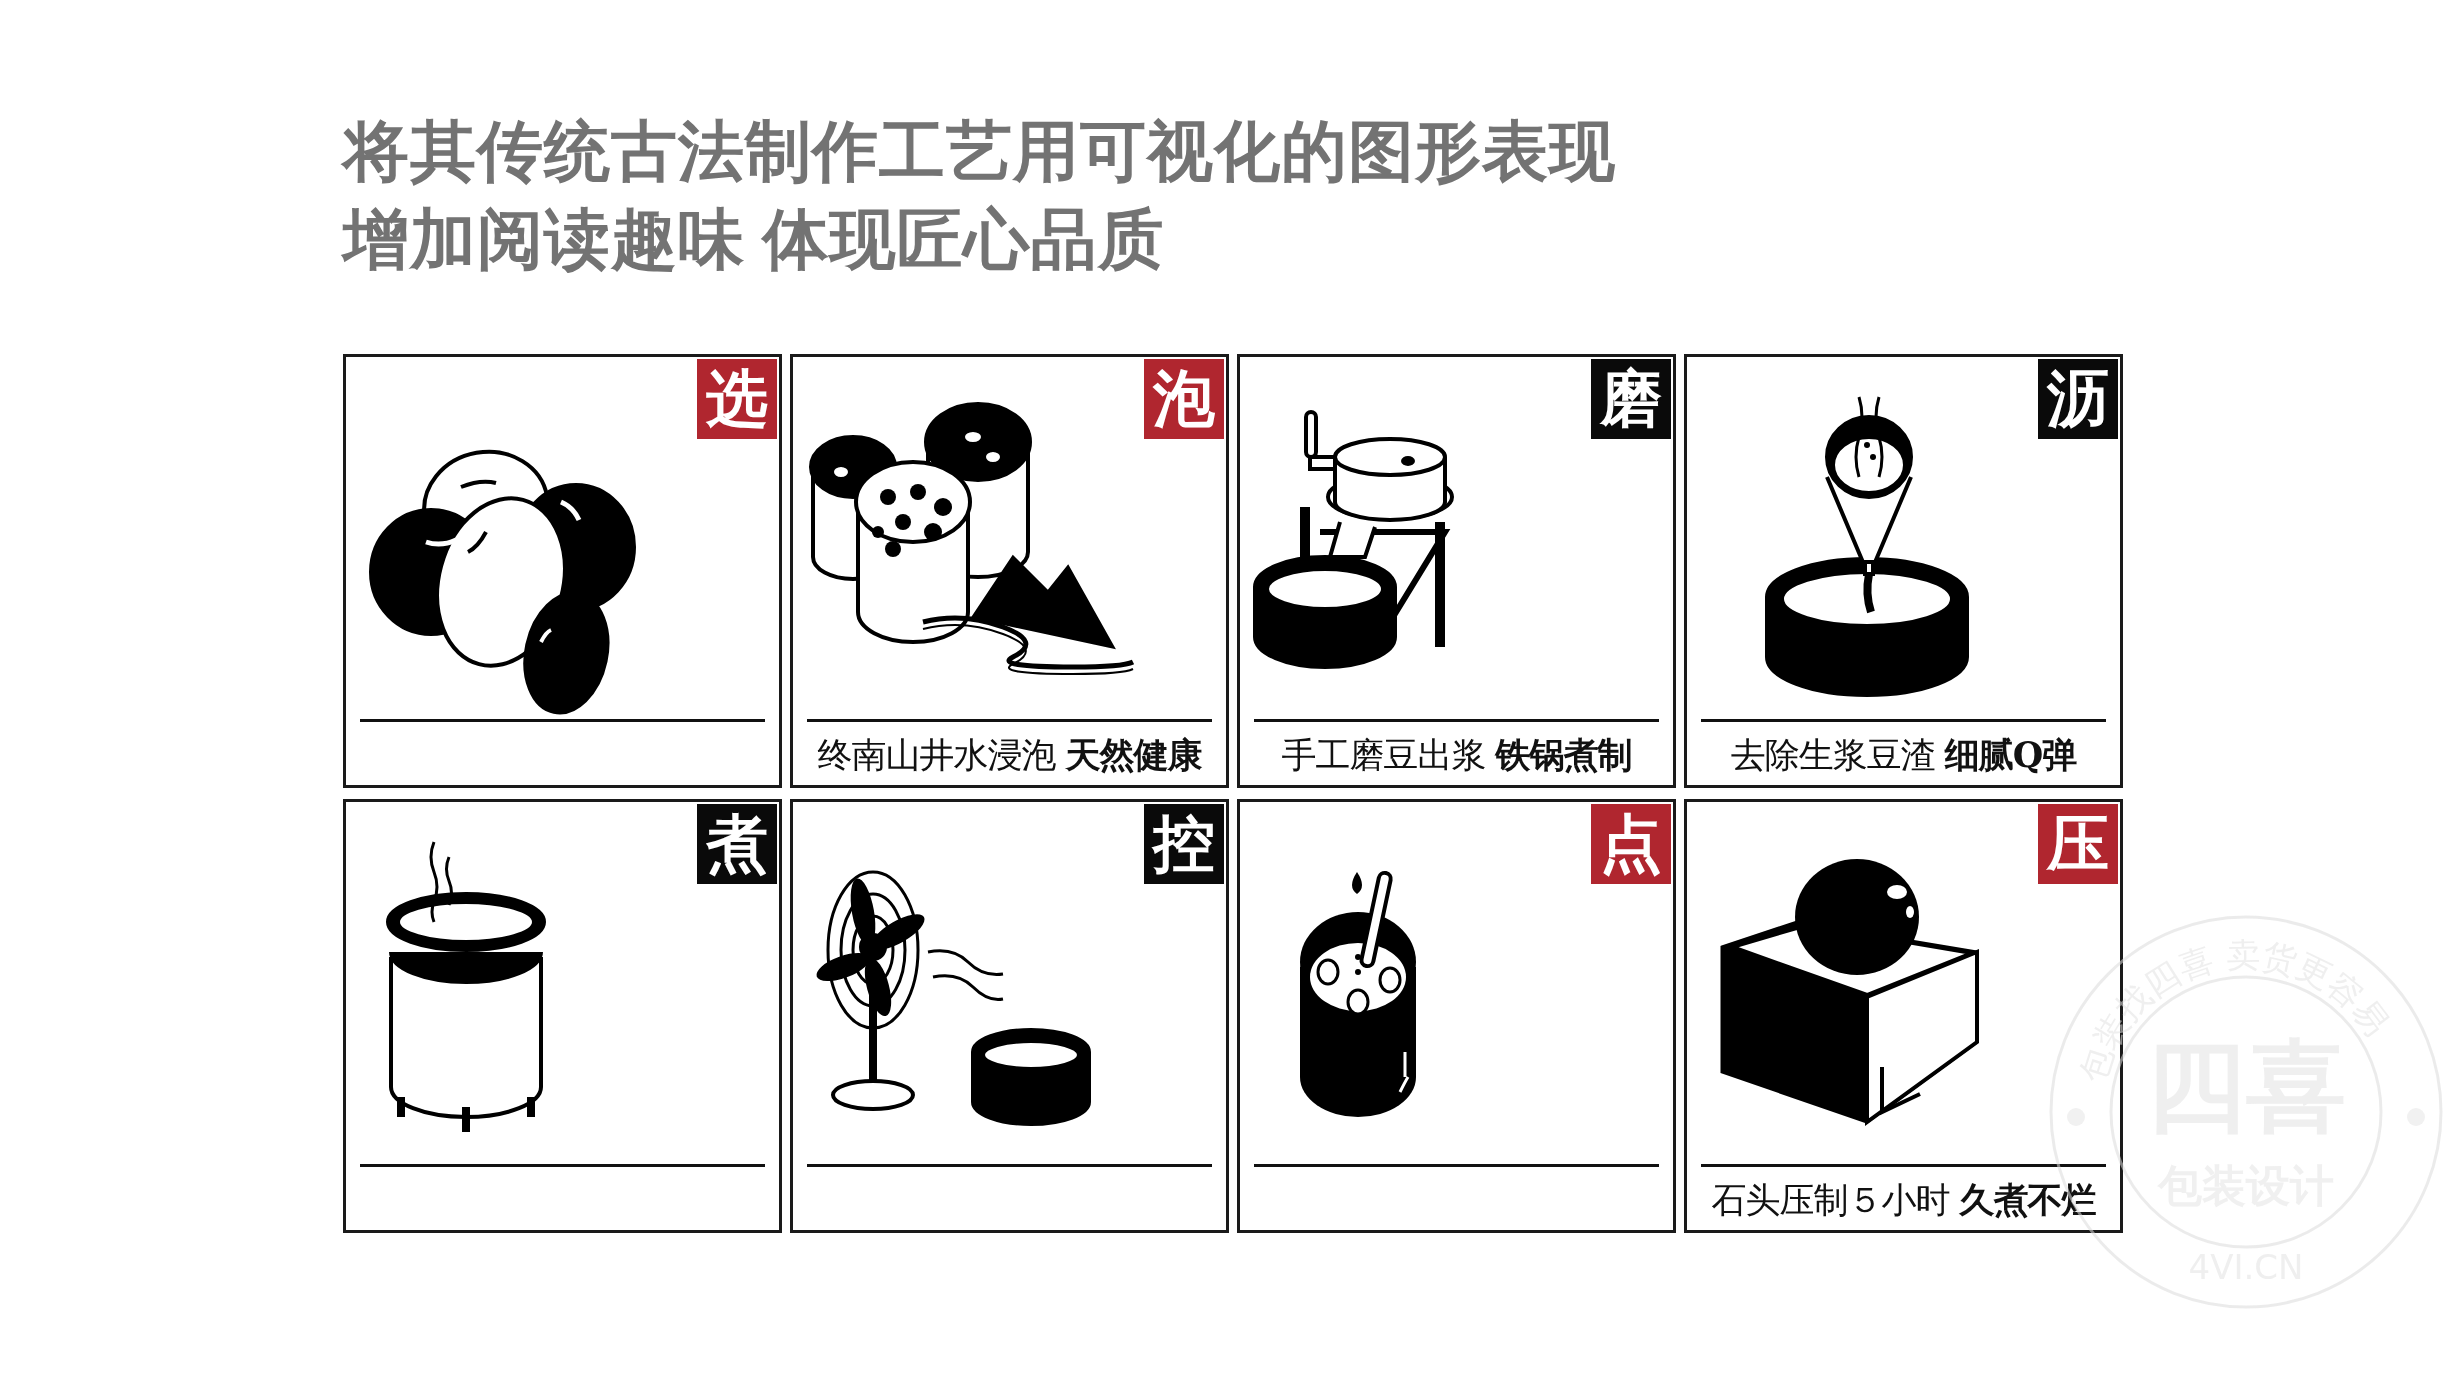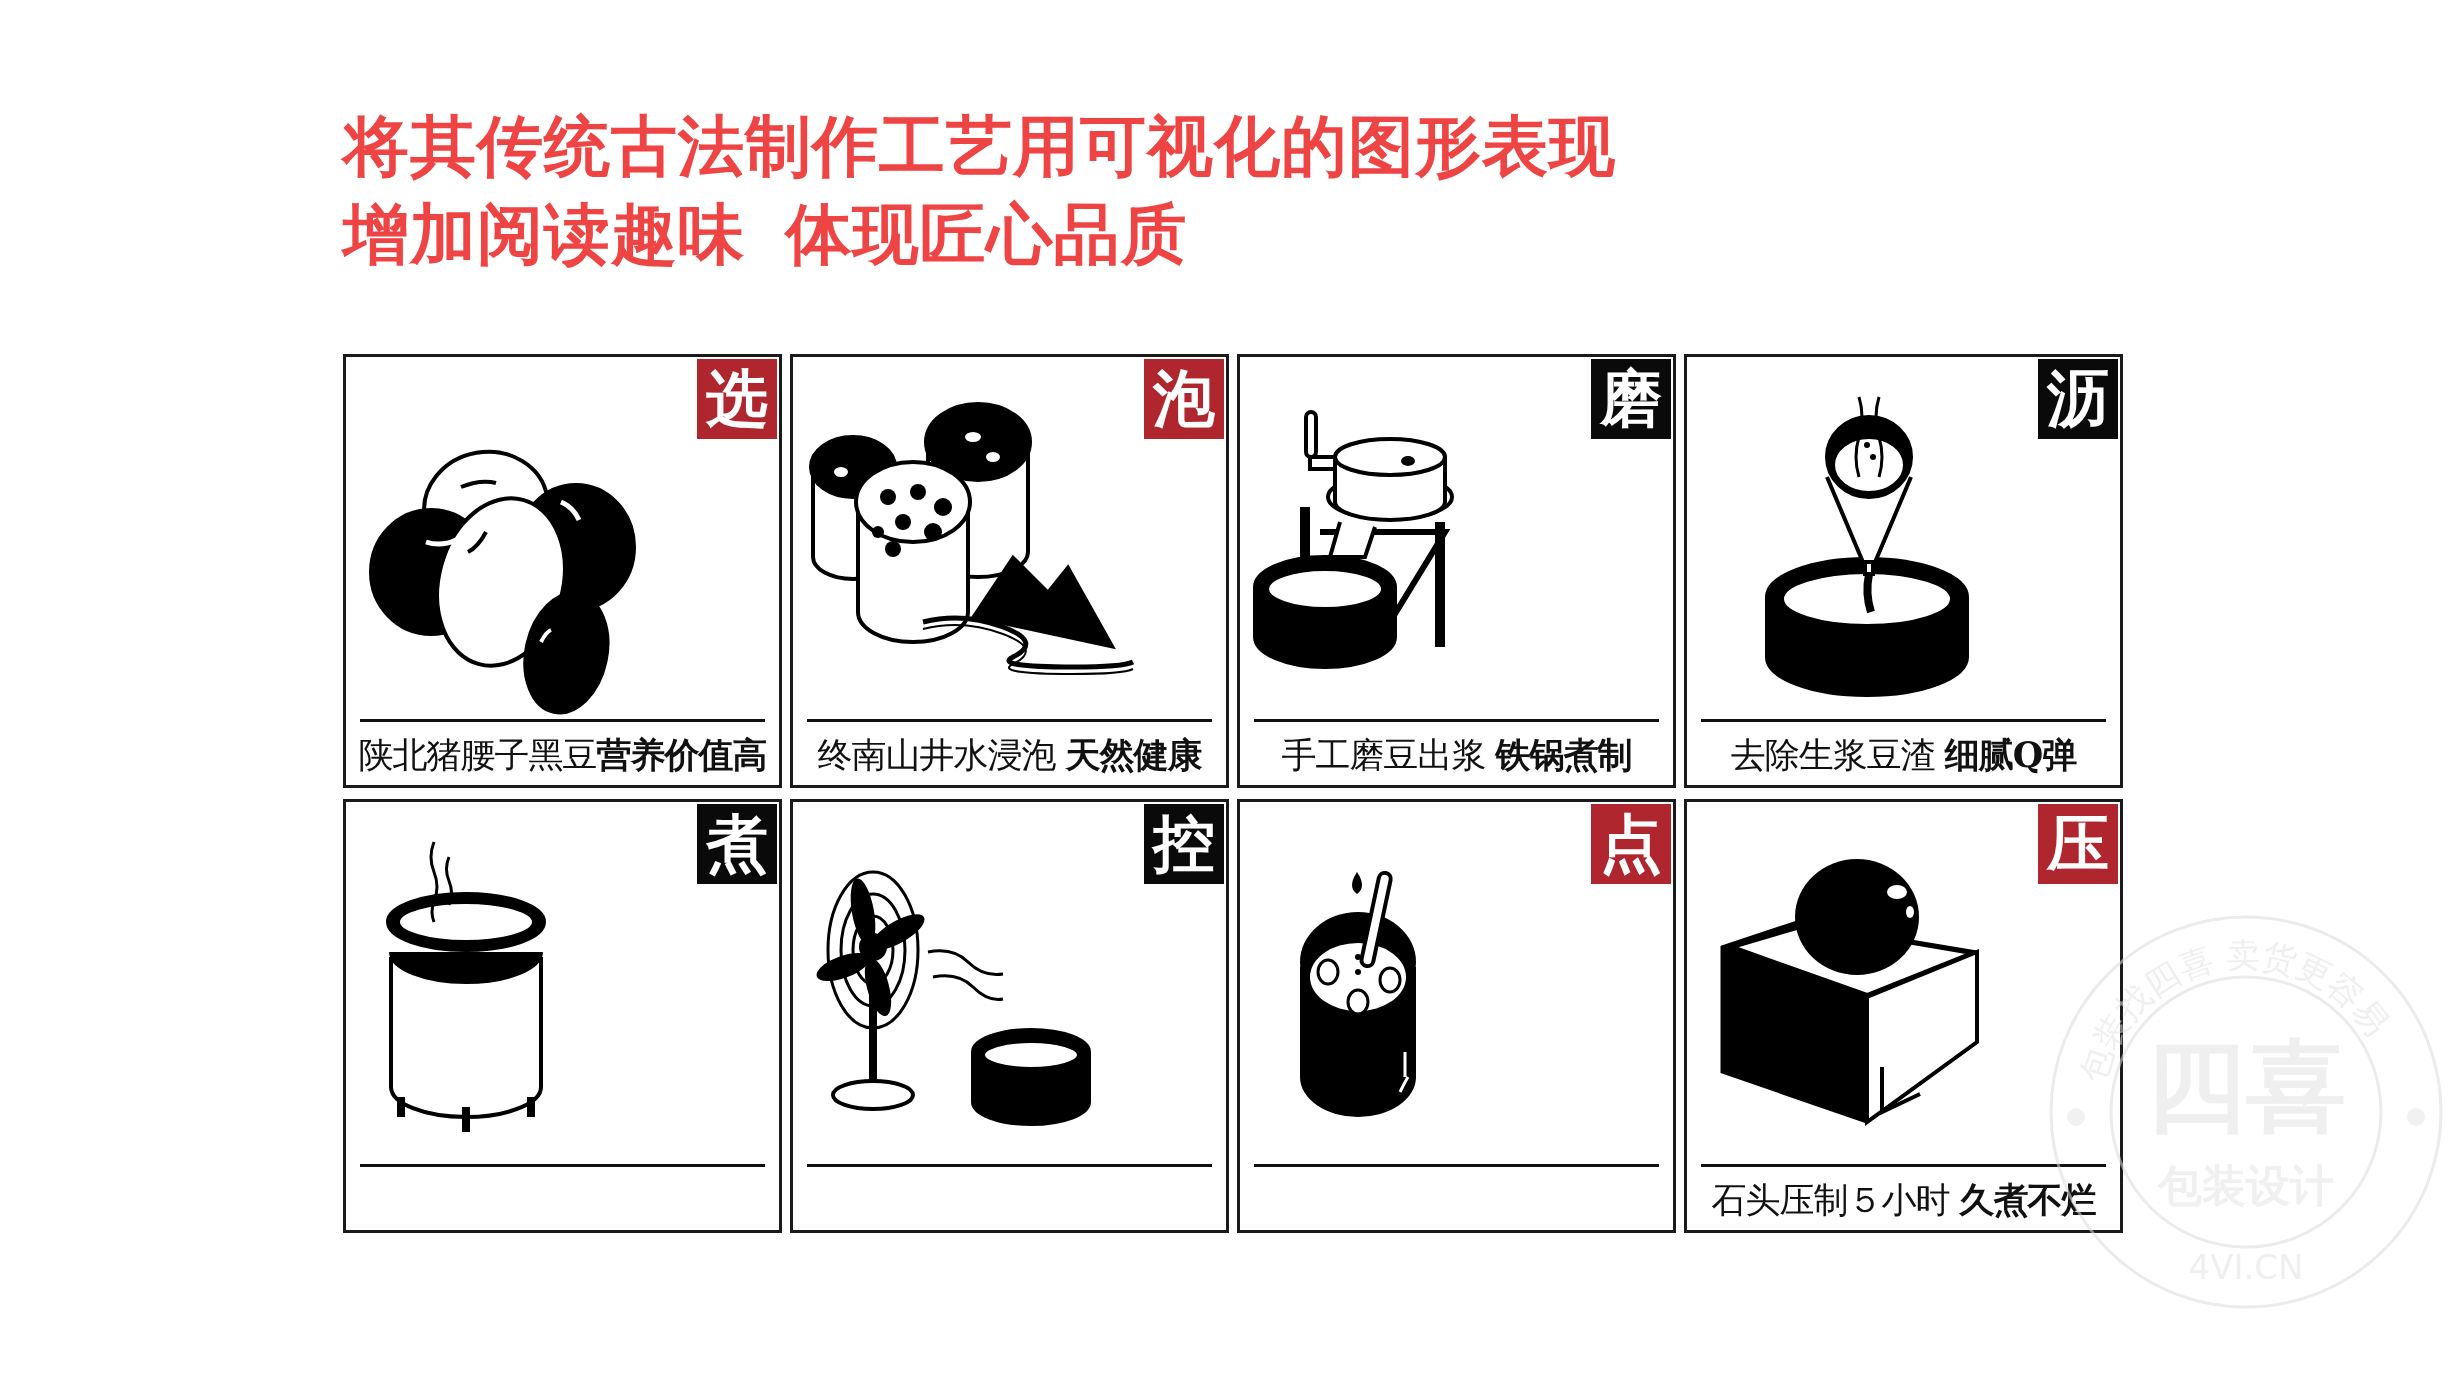--- a/index.html
+++ b/index.html
@@ -2,22 +2,22 @@
 <html><head>
 <meta charset="utf-8">
 <style>
   html, body { margin:0; padding:0; }
   body {
     width:2461px; height:1379px; background:#ffffff; position:relative; overflow:hidden;
     font-family: "DejaVu Serif", "Liberation Serif", serif; color:#111;
   }
   .title {
     position:absolute; left:343px; top:108px;
-    font-size:66px; line-height:88px; font-weight:bold; letter-spacing:1px; color:#ef4444;
-    font-family: Liberation Mono, monospace;
+    font-size:66px; line-height:88px; font-weight:bold; letter-spacing:1px; color:#737373;
+    font-family: Liberation Serif, serif;
   }
   .title div { white-space:nowrap; }
   .grid { position:absolute; left:343px; top:354px; width:1777px; height:880px; }
   .card {
     position:absolute; width:433px; height:428px; border:3px solid #1a1a1a; background:#fff; box-sizing:content-box;
   }
   .badge {
     position:absolute; top:2px; right:2px; width:80px; height:80px;
     color:#fff; font-size:62px; line-height:80px; text-align:center; font-weight:bold;
     font-family: "DejaVu Serif", "Liberation Serif", serif;
@@ -54,21 +54,20 @@
         <ellipse cx="210" cy="345" rx="40" ry="60" fill="#000" transform="rotate(12 210 345) translate(0,-50)"></ellipse>
       </g>
       <path d="M115 130 q20 -8 35 -4" stroke="#000" stroke-width="4" fill="none"></path>
       <path d="M80 185 q15 5 30 -2" stroke="#fff" stroke-width="5" fill="none"></path>
       <path d="M140 175 q-8 15 -18 20" stroke="#000" stroke-width="4" fill="none"></path>
       <path d="M215 145 q12 5 18 18" stroke="#fff" stroke-width="5" fill="none"></path>
       <path d="M195 285 q5 -10 10 -12" stroke="#fff" stroke-width="4" fill="none"></path>
     </svg>
     <div class="badge red">选</div>
     <div class="divider"></div>
-    <div class="caption"><span>陕北猪腰子黑豆</span><span class="strong">营养价值高</span></div>
   </div>
 
   <div class="card" style="left:447px; top:0;">
     <svg class="illus" viewBox="0 0 433 360">
       <g stroke="#000" stroke-width="4">
         <path d="M20 110 v90 a40 22 0 0 0 80 0 v-90" fill="#fff"></path>
         <ellipse cx="60" cy="110" rx="42" ry="30" fill="#000"></ellipse>
         <path d="M135 85 v110 a50 25 0 0 0 100 0 v-110" fill="#fff"></path>
         <ellipse cx="185" cy="85" rx="52" ry="38" fill="#000"></ellipse>
         <path d="M65 145 v110 a55 30 0 0 0 110 0 v-110" fill="#fff"></path>

